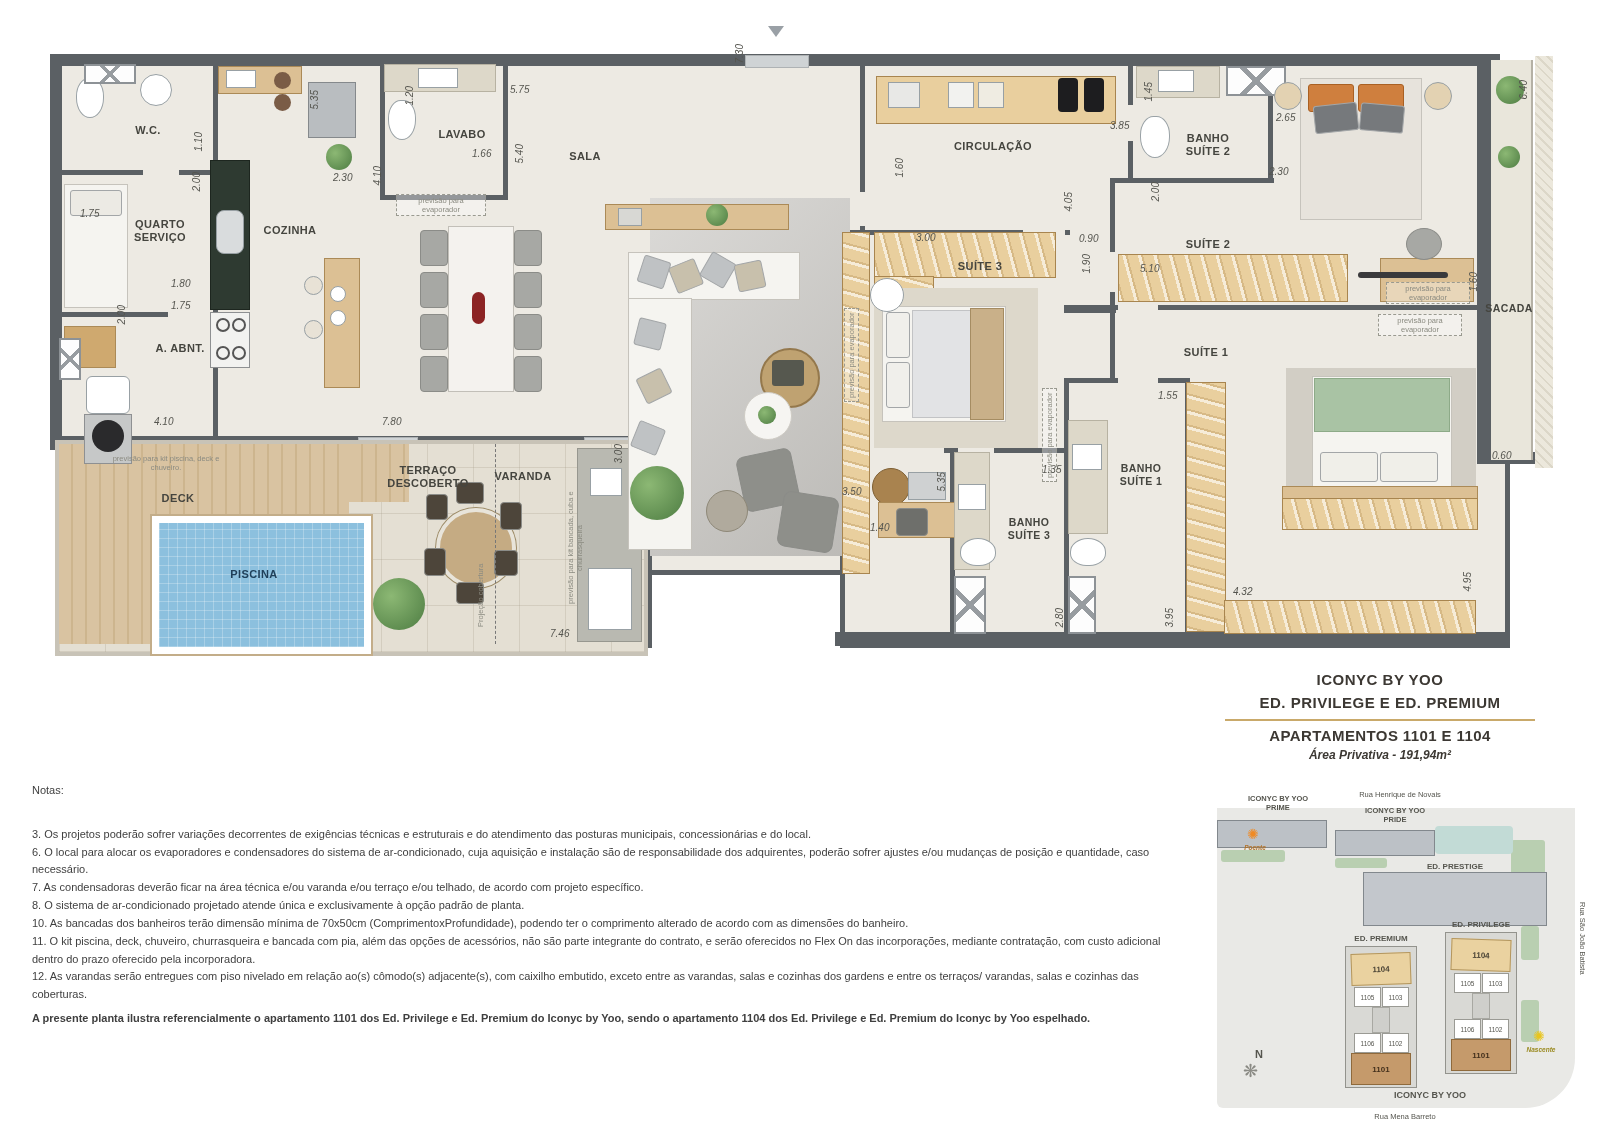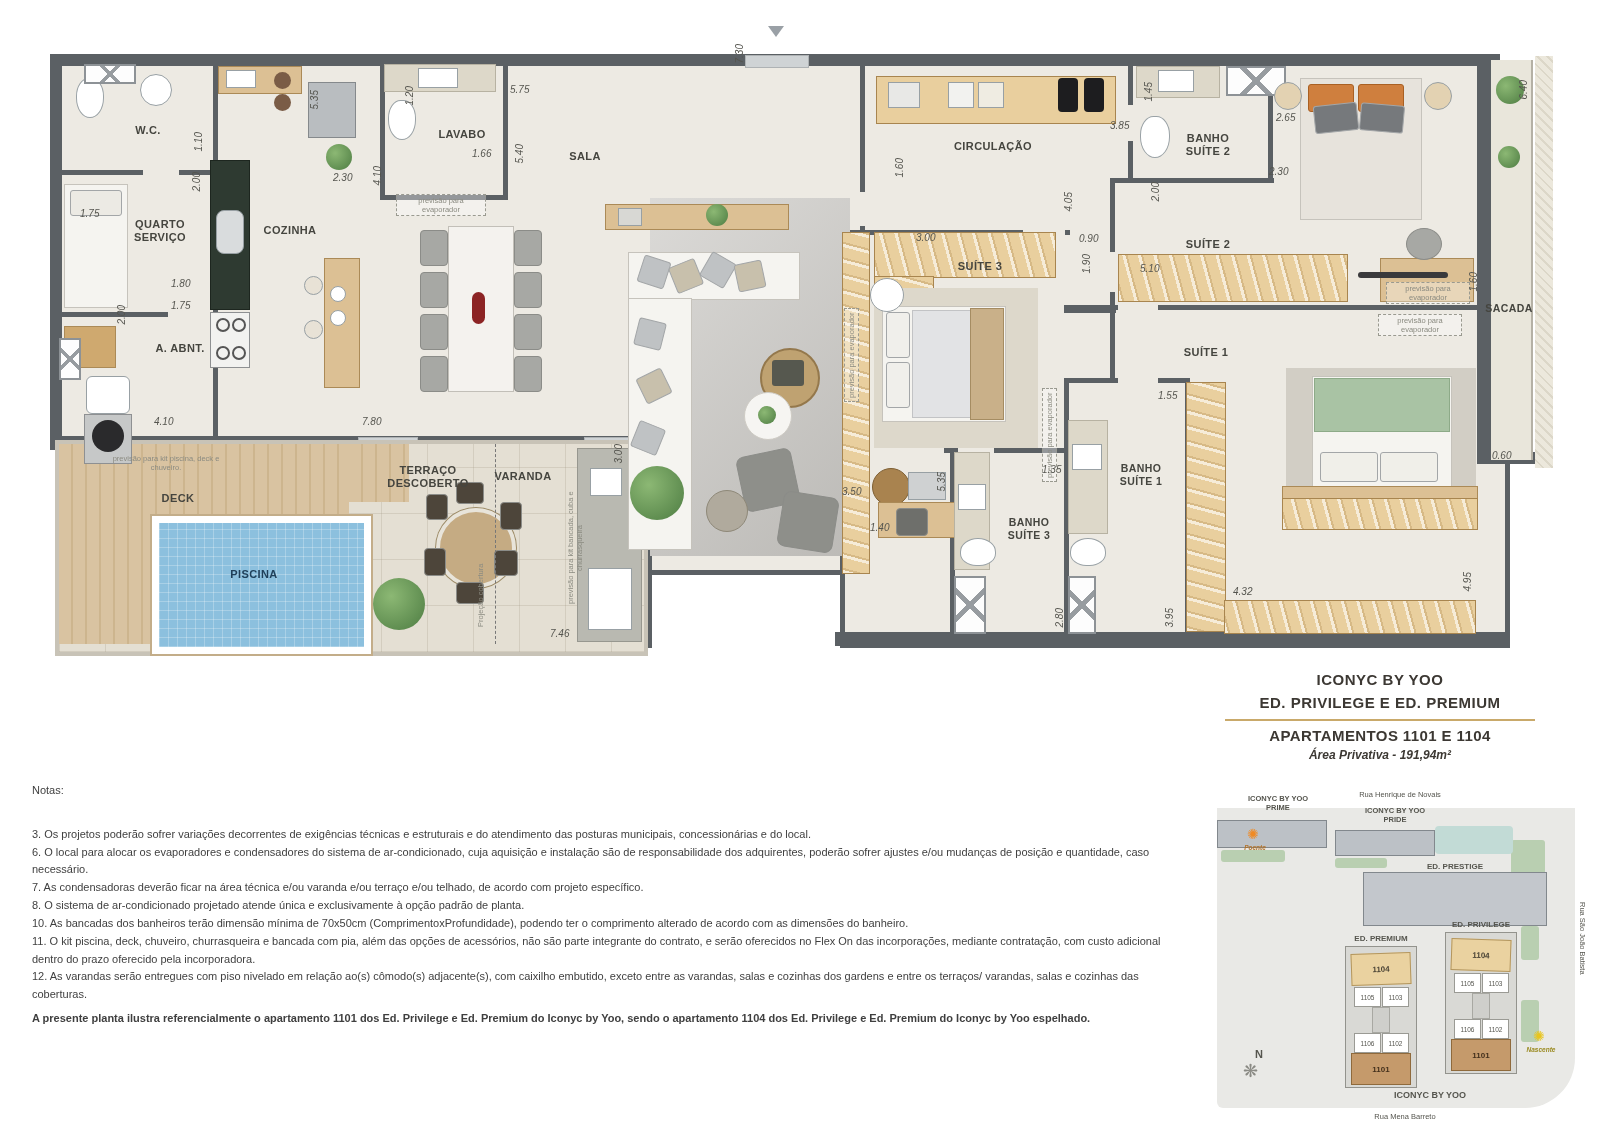--- a/index.html
+++ b/index.html
@@ -333,21 +333,21 @@
   <i class="dim" style="left:1014px;top:444px">1.35</i>
   <i class="dim v" style="left:908px;top:452px">5.35</i>
   <i class="dim" style="left:814px;top:466px">3.50</i>
   <i class="dim" style="left:842px;top:502px">1.40</i>
   <i class="dim v" style="left:1026px;top:588px">2.80</i>
   <i class="dim v" style="left:1136px;top:588px">3.95</i>
   <i class="dim" style="left:1205px;top:566px">4.32</i>
   <i class="dim v" style="left:1434px;top:552px">4.95</i>
   <i class="dim v" style="left:585px;top:424px">3.00</i>
   <i class="dim" style="left:522px;top:608px">7.46</i>
-  <i class="dim" style="left:334px;top:396px">7.80</i>
+  <i class="dim" style="left:354px;top:396px">7.80</i>
 </div>
 
 <div id="titleblock">
   <div class="t1">ICONYC BY YOO</div>
   <div class="t1">ED. PRIVILEGE E ED. PREMIUM</div>
   <div class="gold"></div>
   <div class="t3">APARTAMENTOS 1101 E 1104</div>
   <div class="t4">Área Privativa - 191,94m²</div>
 </div>
 

